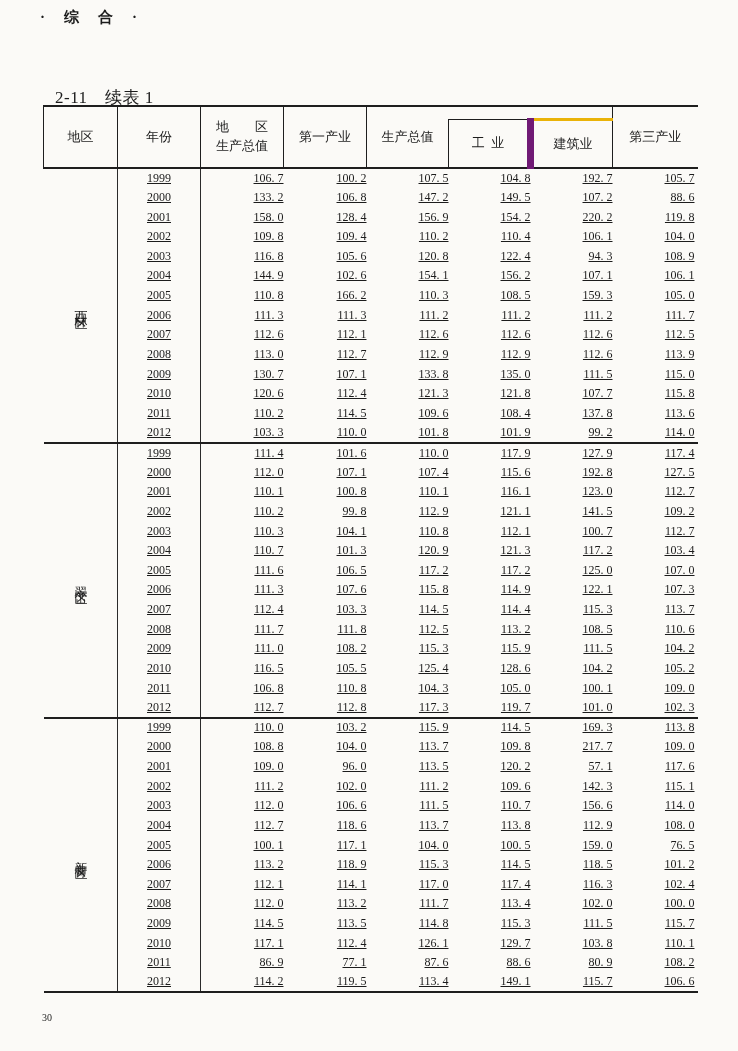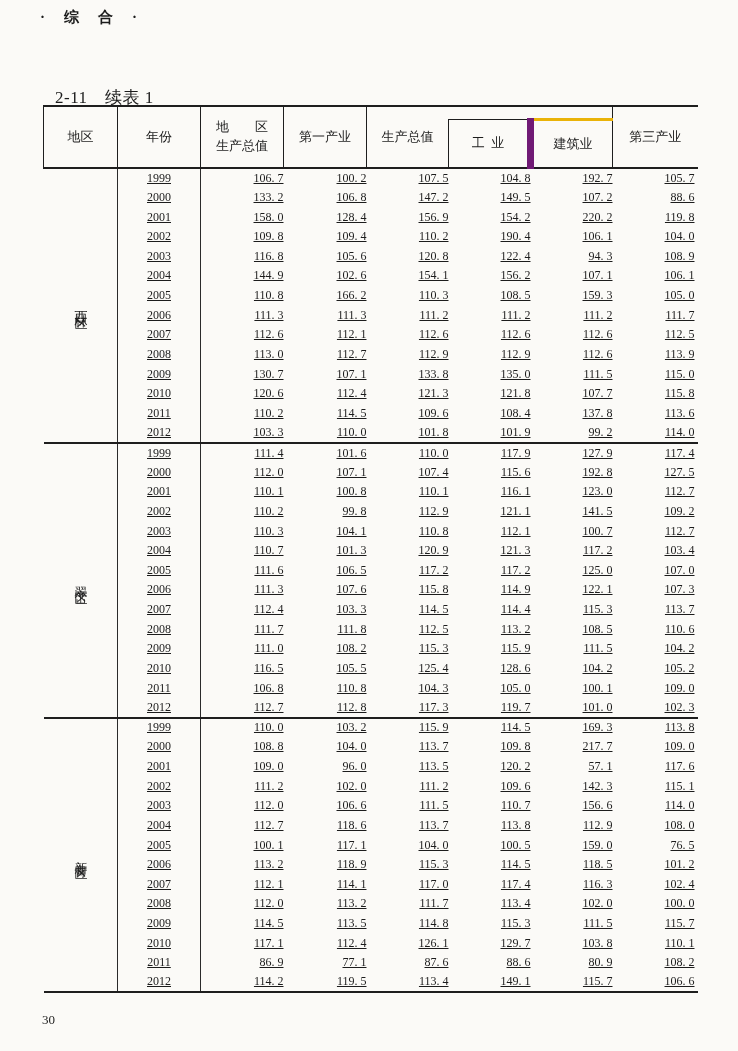--- a/index.html
+++ b/index.html
@@ -66,21 +66,21 @@
   .region-label {
     display: inline-block;
     writing-mode: vertical-rl;
     text-orientation: upright;
     font-size: 13px;
     letter-spacing: 3px;
     line-height: 1.1;
   }
   .page-number {
     position: absolute; left: 42px; top: 1012px;
-    font-size: 13px;
+    font-size: 10px;
   }
 </style>
 </head>
 <body>
 
 <div class="page">
   <div class="section-mark">·　综　合　·</div>
   <div class="caption">2-11　续表 1</div>
 
   <table class="yearbook">
@@ -136,21 +136,21 @@
           <td class="num-cell">156. 9</td>
           <td class="num-cell">154. 2</td>
           <td class="num-cell">220. 2</td>
           <td class="num-cell last-col">119. 8</td>
         </tr>
         <tr>
           <td class="year-cell">2002</td>
           <td class="num-cell">109. 8</td>
           <td class="num-cell">109. 4</td>
           <td class="num-cell">110. 2</td>
-          <td class="num-cell">190. 4</td>
+          <td class="num-cell">110. 4</td>
           <td class="num-cell">106. 1</td>
           <td class="num-cell last-col">104. 0</td>
         </tr>
         <tr>
           <td class="year-cell">2003</td>
           <td class="num-cell">116. 8</td>
           <td class="num-cell">105. 6</td>
           <td class="num-cell">120. 8</td>
           <td class="num-cell">122. 4</td>
           <td class="num-cell">94. 3</td>

